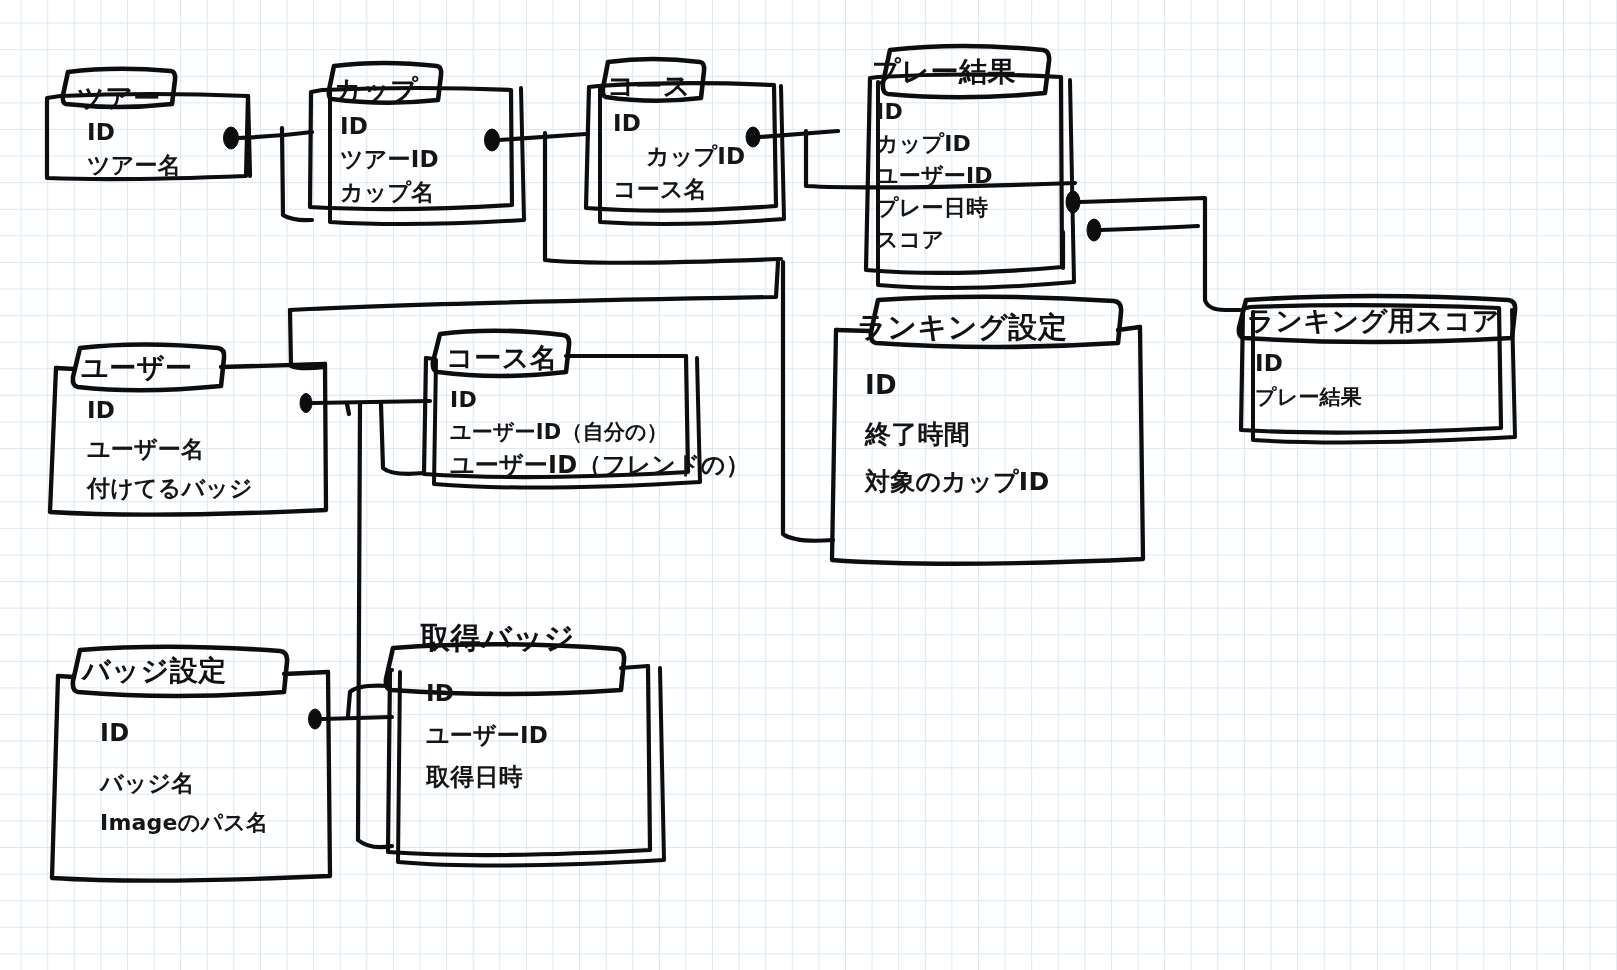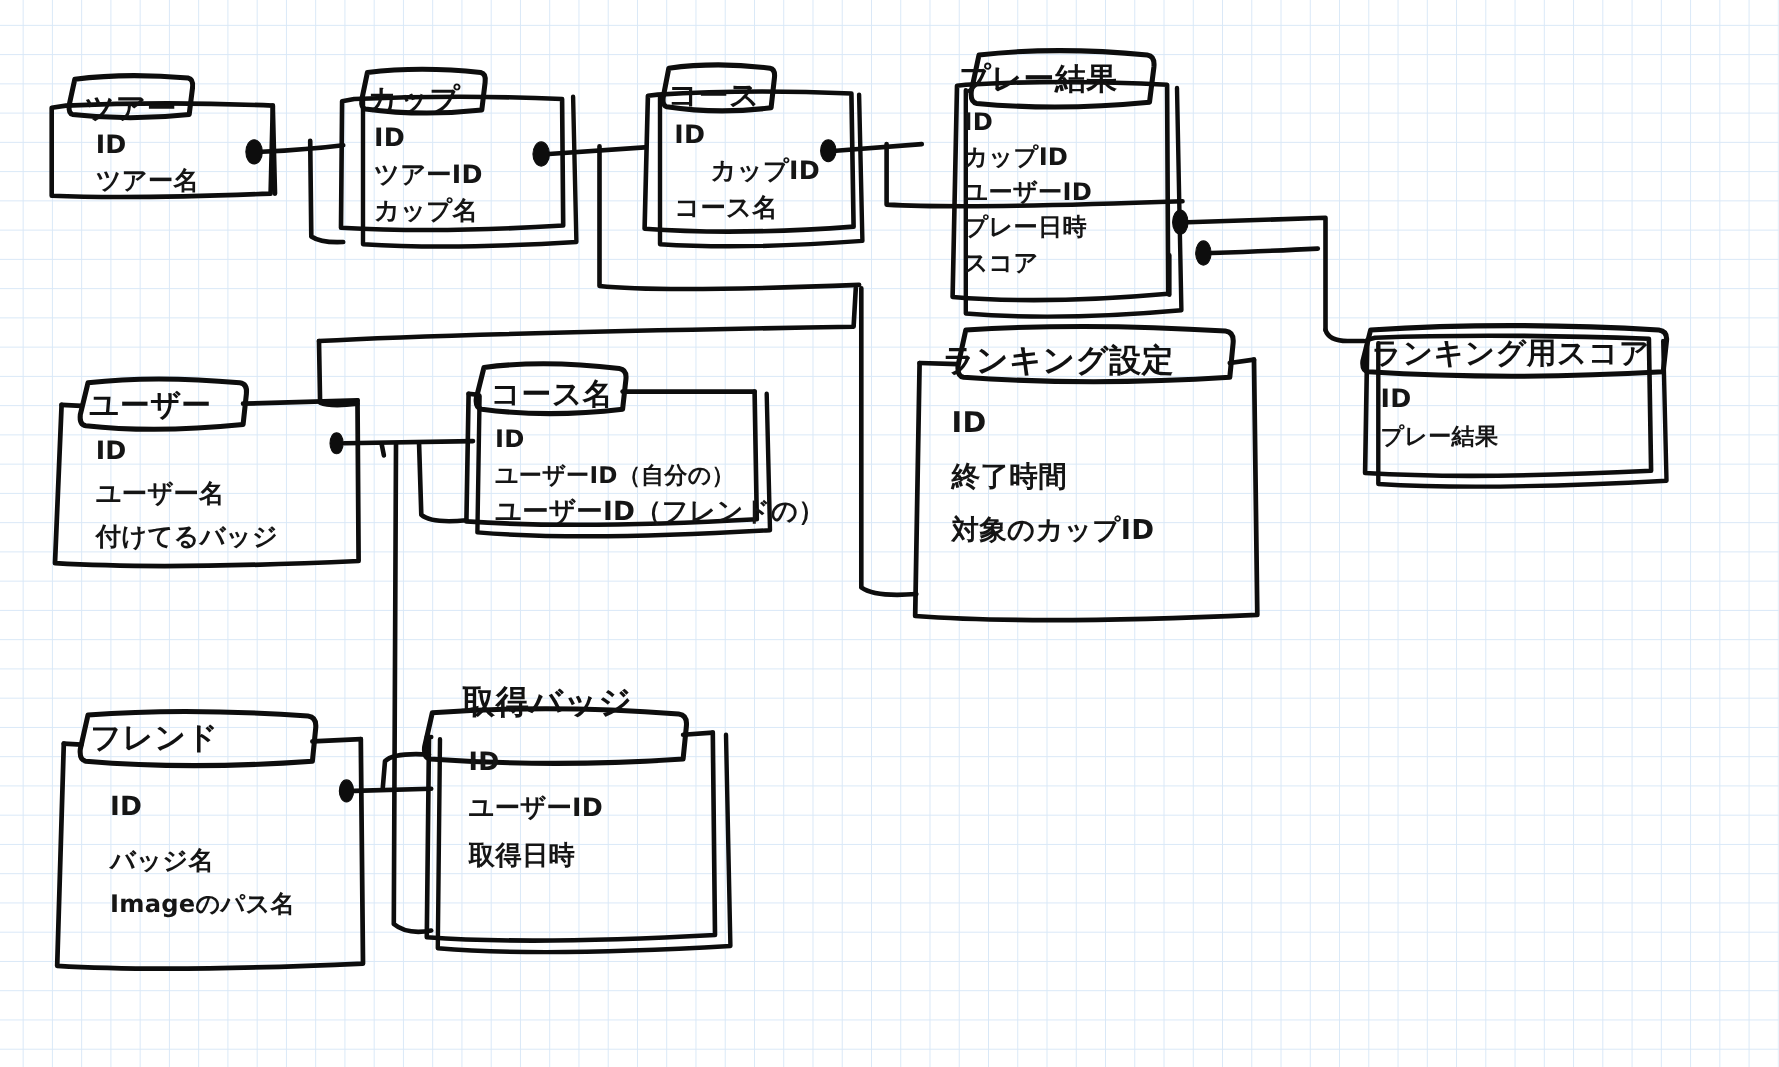--- a/index.html
+++ b/index.html
@@ -246,21 +246,21 @@
   <div class="entity" style="left:420px;top:335px;width:270px;height:143px;">
     <div class="etitle" style="left:26px;top:5px;font-size:27px;">コース名</div>
     <div class="fields" style="left:30px;top:48px;">
       <div class="field" style="font-size:22px;line-height:33px;">ID</div>
       <div class="field" style="font-size:21px;line-height:33px;">ユーザーID（自分の）</div>
       <div class="field" style="font-size:24px;line-height:33px;text-align:center;">ユーザーID（フレンドの）</div>
     </div>
   </div>
 
   <div class="entity" style="left:50px;top:646px;width:280px;height:232px;">
-    <div class="etitle" style="left:32px;top:6px;font-size:28px;">フレンド</div>
+    <div class="etitle" style="left:32px;top:6px;font-size:28px;">バッジ設定</div>
     <div class="fields" style="left:50px;top:60px;">
       <div class="field" style="font-size:24px;line-height:55px;">ID</div>
       <div class="field" style="font-size:23px;line-height:44px;">バッジ名</div>
       <div class="field" style="font-size:22px;line-height:36px;">Imageのパス名</div>
     </div>
   </div>
 
   <div class="entity" style="left:388px;top:614px;width:262px;height:218px;">
     <div class="etitle" style="left:32px;top:4px;font-size:30px;">取得バッジ</div>
     <div class="fields" style="left:38px;top:58px;">

